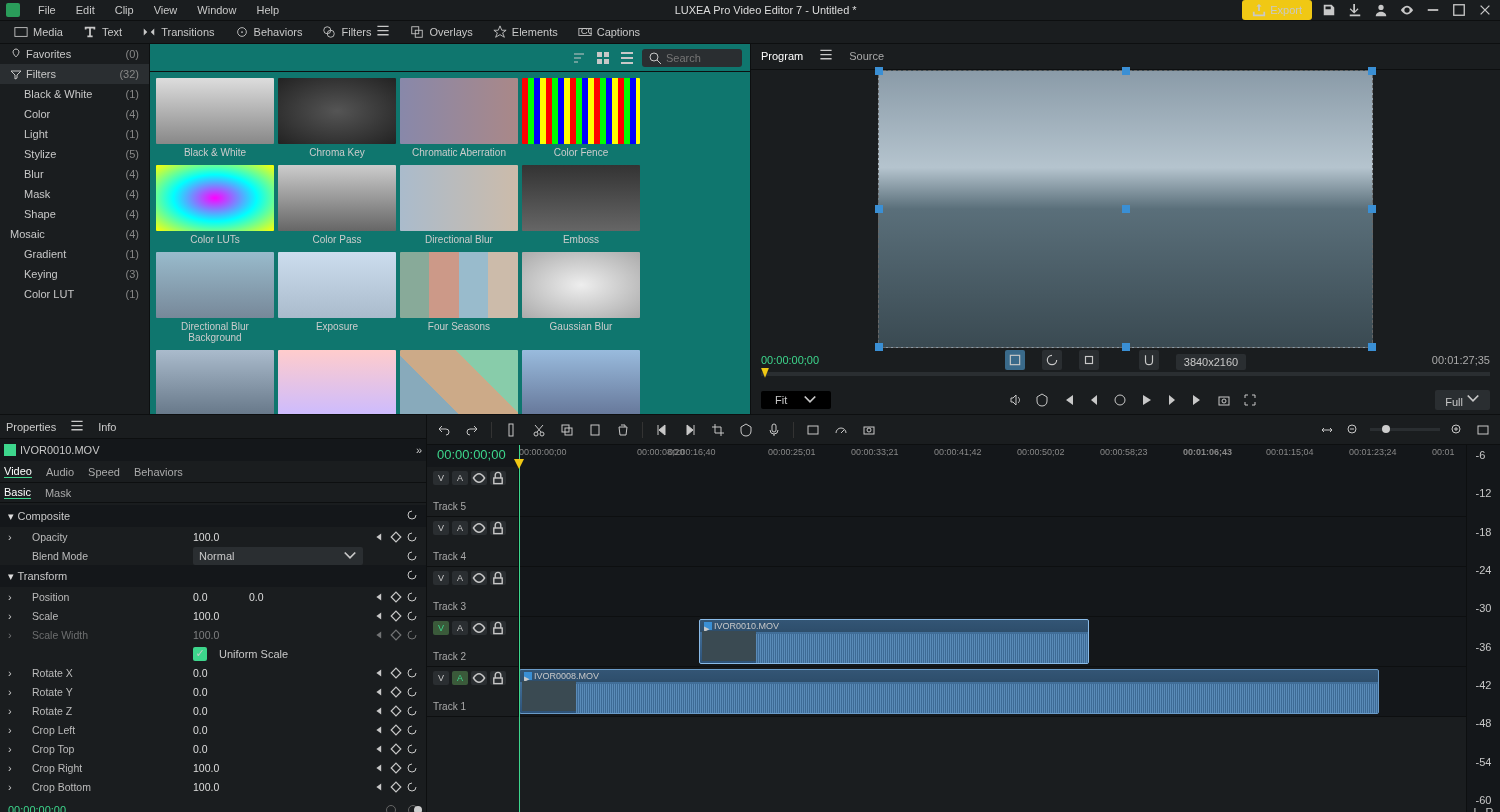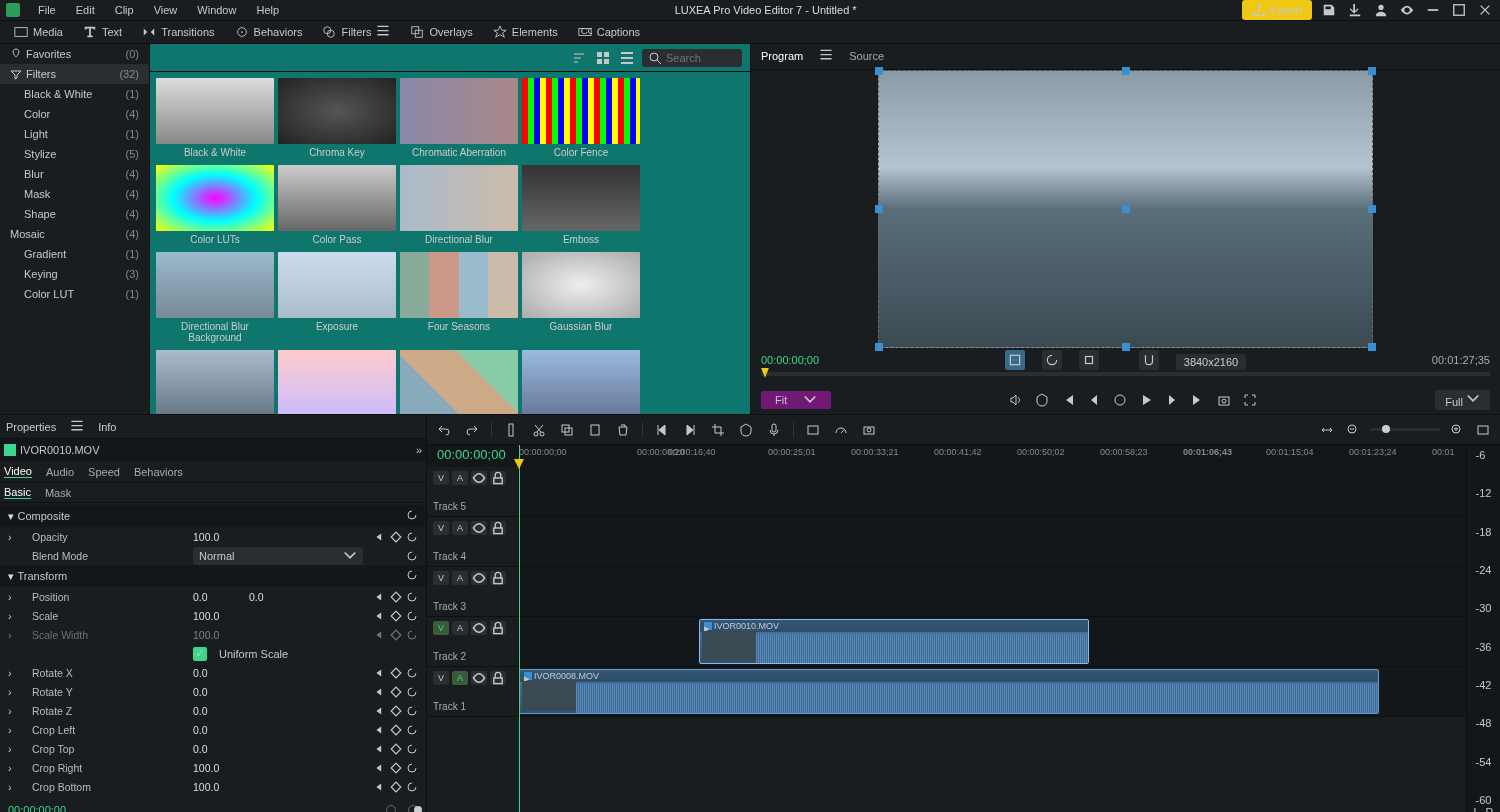--- a/index.html
+++ b/index.html
@@ -40,21 +40,21 @@
 .handle{width:8px;height:8px;background:#3a8fd4;position:absolute}
 .preview-info{height:26px;display:flex;align-items:center;justify-content:space-between;padding:0 10px}
 .tc-green{color:#3dd68c}
 .tc-right{color:#aaa}
 .center-tools{display:flex;gap:17px;align-items:flex-end}
 .mini-btn{width:20px;height:20px;background:#2a2e31;border-radius:2px;display:flex;align-items:center;justify-content:center}
 .res-box{background:#2a2e31;padding:2px 8px;border-radius:2px}
 .preview-scrub{height:16px;padding:0 10px}
 .scrub-track{height:4px;background:#2a2e31;position:relative}
 .preview-controls{height:30px;display:flex;align-items:center;padding:0 10px;justify-content:space-between}
-.fit-drop{background:#701a75;padding:2px 14px;border-radius:2px;display:flex;align-items:center;gap:16px}
+.fit-drop{background:#000000;padding:2px 14px;border-radius:2px;display:flex;align-items:center;gap:16px}
 .play-controls{display:flex;gap:8px;align-items:center}
 .full-drop{background:#2a2e31;padding:2px 10px;border-radius:2px}
 .lower{flex:1;display:flex;border-top:1px solid #0d0f10}
 .props-panel{width:427px;background:#1a1d1f;border-right:1px solid #0d0f10;display:flex;flex-direction:column}
 .props-tabs{height:24px;display:flex;align-items:center;padding:0 6px;gap:14px;border-bottom:1px solid #0d0f10}
 .props-tabs .pt{cursor:pointer;color:#ccc}
 .props-clip{height:22px;display:flex;align-items:center;padding:0 4px;background:#14171a;justify-content:space-between}
 .props-clip .clip-ico{width:12px;height:12px;background:#3dd68c;margin-right:4px}
 .props-sub{height:22px;display:flex;align-items:center;gap:14px;padding:0 4px;border-bottom:1px solid #0d0f10}
 .props-sub .st{cursor:pointer;color:#aaa}

